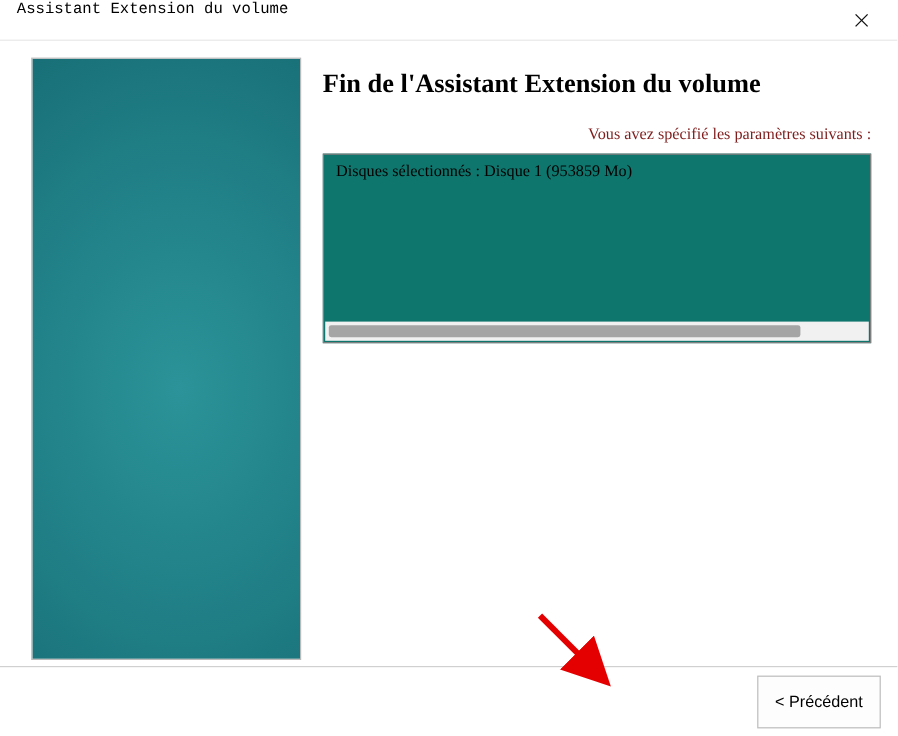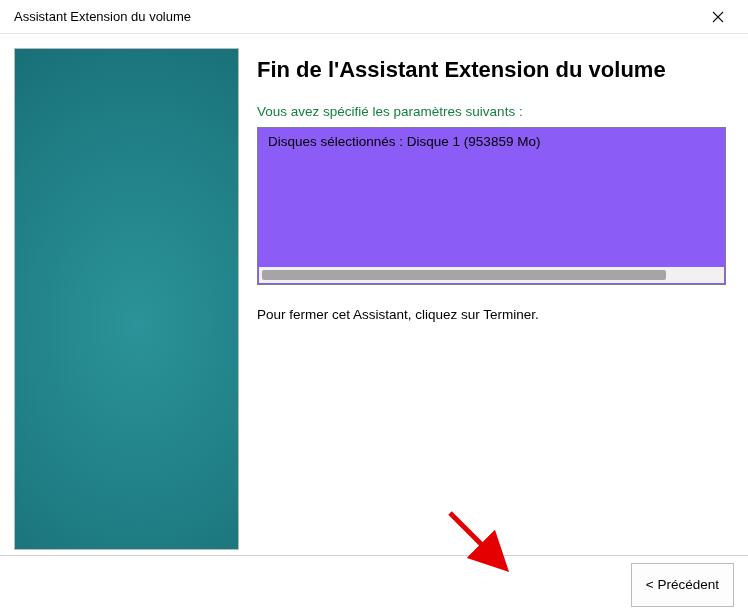--- a/index.html
+++ b/index.html
@@ -8,40 +8,41 @@
       background: #fff;
       width: 748px;
       height: 613px;
       overflow: hidden;
       display: flex;
       flex-direction: column;
     }
     .titlebar {
       height: 34px;
       display: flex;
-      align-items: center;
       padding: 0 10px 0 14px;
       font-size: 13px;
       color: #000;
       border-bottom: 1px solid #e8e8e8;
+      font-family: Liberation Mono, monospace;
     }
     .titlebar .title { flex: 1; }
     .titlebar .close {
       width: 40px; height: 34px;
       display: flex; align-items: center; justify-content: center;
       font-size: 14px; color: #111;
     }
     .titlebar .close svg { width: 12px; height: 12px; }
 
     .body {
       flex: 1;
       display: flex;
-      padding: 14px 14px 0 14px;
+      padding: 14px 14px 0 26px;
       gap: 18px;
       position: relative;
+      font-family: Liberation Serif, serif;
     }
 
     .side-image {
       width: 225px;
       height: 502px;
       background:
         radial-gradient(ellipse 200% 120% at 55% 55%,
           #2b9399 0%, #1f7d84 35%, #166a72 60%, #0f555d 80%, #0a4750 100%);
       border: 1px solid #b9b9b9;
       flex: 0 0 auto;
@@ -54,26 +55,27 @@
     }
     .heading {
       font-size: 22px;
       font-weight: 700;
       line-height: 1.25;
       color: #000;
       margin-bottom: 20px;
     }
     .intro {
       font-size: 13.5px;
-      color: #15803d;
+      color: #7f1d1d;
       margin-bottom: 8px;
+      text-align: right;
     }
     .summary-box {
       border: 1px solid #7f7f7f;
-      background: #8b5cf6;
+      background: #0f766e;
       height: 158px;
       padding: 6px 10px 0 10px;
       position: relative;
       display: flex;
       flex-direction: column;
       justify-content: space-between;
     }
     .summary-text {
       font-size: 13.5px;
       color: #000;
@@ -151,21 +153,20 @@
   <div class="side-image"></div>
   <div class="content">
     <h1 class="heading">Fin de l'Assistant Extension du volume</h1>
     <p class="intro">Vous avez spécifié les paramètres suivants :</p>
     <div class="summary-box">
       <div class="summary-text">Disques sélectionnés : Disque 1 (953859 Mo)</div>
       <div class="hscroll-track">
         <div class="hscroll-thumb"></div>
       </div>
     </div>
-    <p class="closing">Pour fermer cet Assistant, cliquez sur Terminer.</p>
   </div>
 </div>
 
 <div class="footer">
   <button class="btn">&lt; Précédent</button>
 
   <svg class="annotation-arrow" style="left: 440px; bottom: 30px; width: 80px; height: 80px;" viewBox="0 0 80 80">
     <defs>
       <marker id="ah" markerWidth="8" markerHeight="8" refX="6" refY="4" orient="auto">
         <path d="M0,0 L8,4 L0,8 Z" fill="#e40000"></path>

